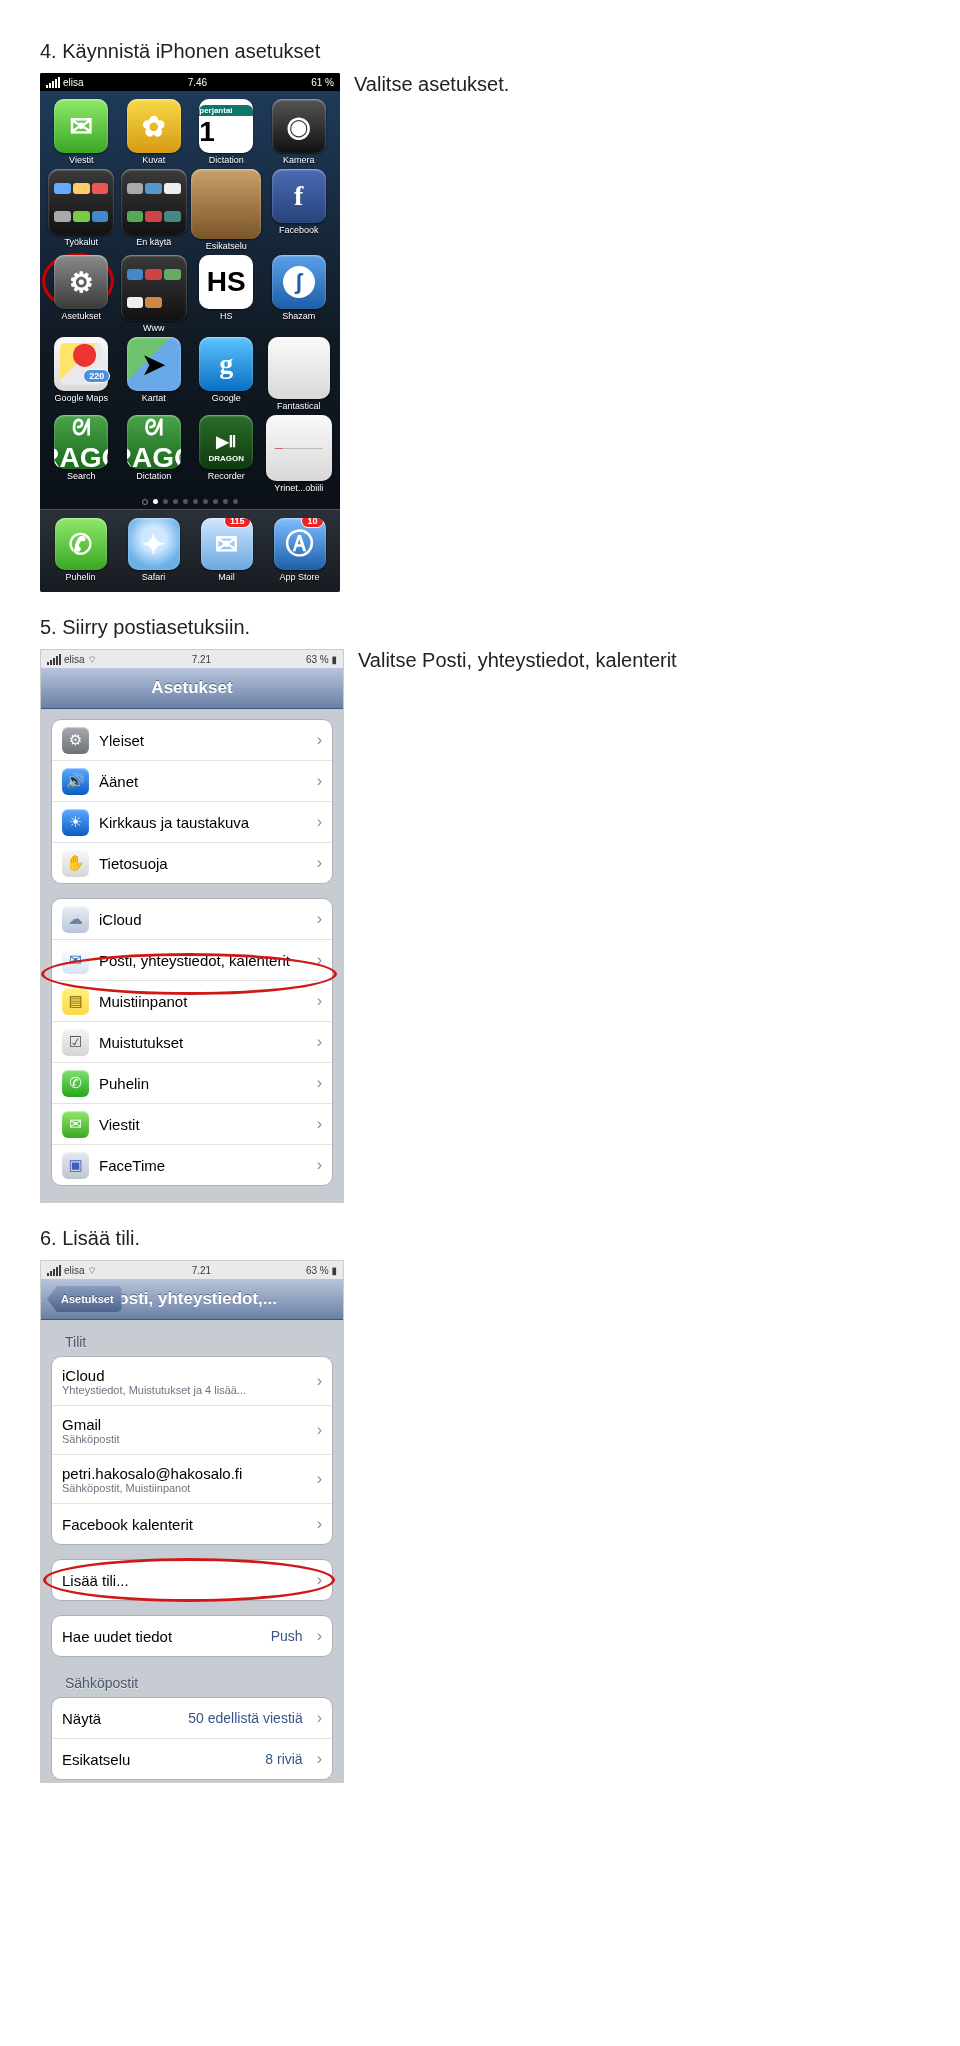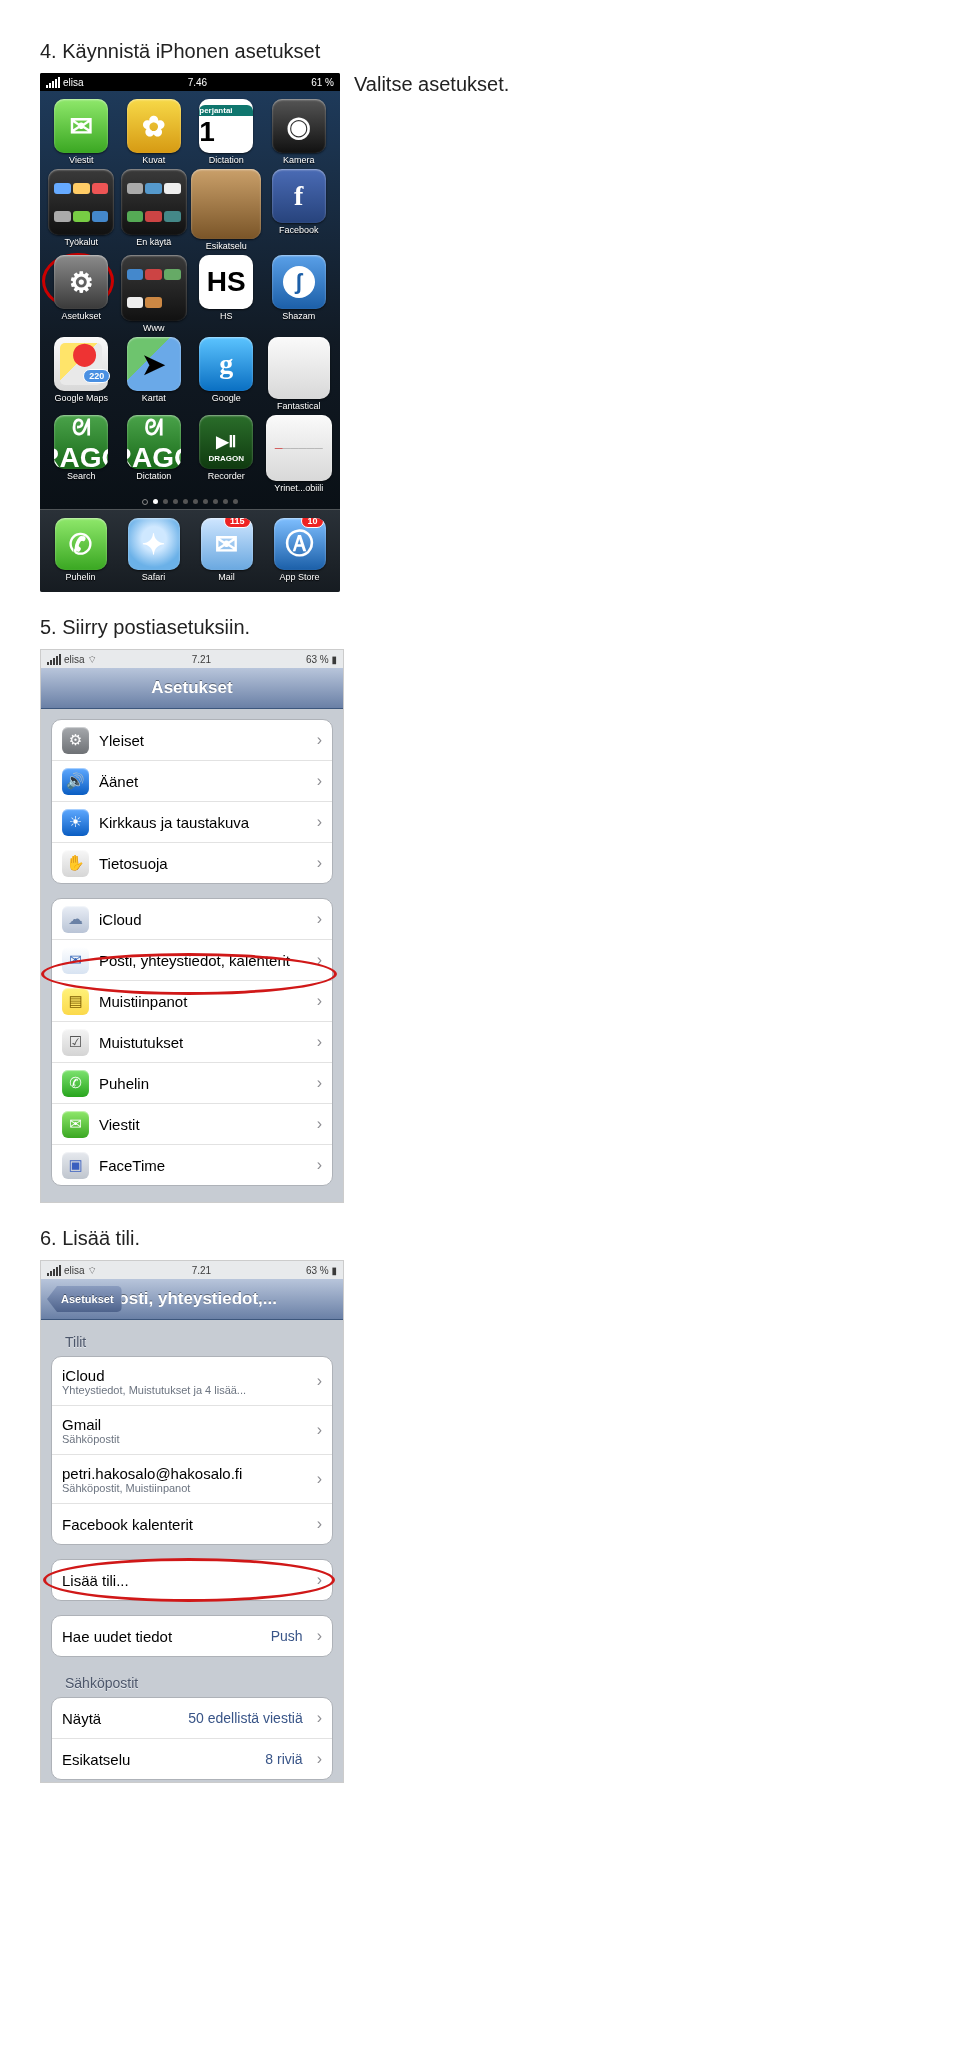--- a/index.html
+++ b/index.html
@@ -444,20 +444,21 @@
           </div>
         <div class="cell">
             <span class="icon ic-ft">▣</span>
             <span>FaceTime</span>
             <span class="chev">›</span>
           </div>
       </div>
       <div class="ellipse-red" style="top:244px;left:0px;width:290px;height:36px;"></div>
     </div>
   </div>
+  <div class="caption">Valitse Posti, yhteystiedot, kalenterit</div>
 </div>
 
 <div class="step">6.  Lisää tili.</div>
 
 <div class="row">
 
   <div class="phone3">
     <div class="status2">
       <div class="sig" style="display:flex;gap:3px;align-items:center">
         <div class="bars">

